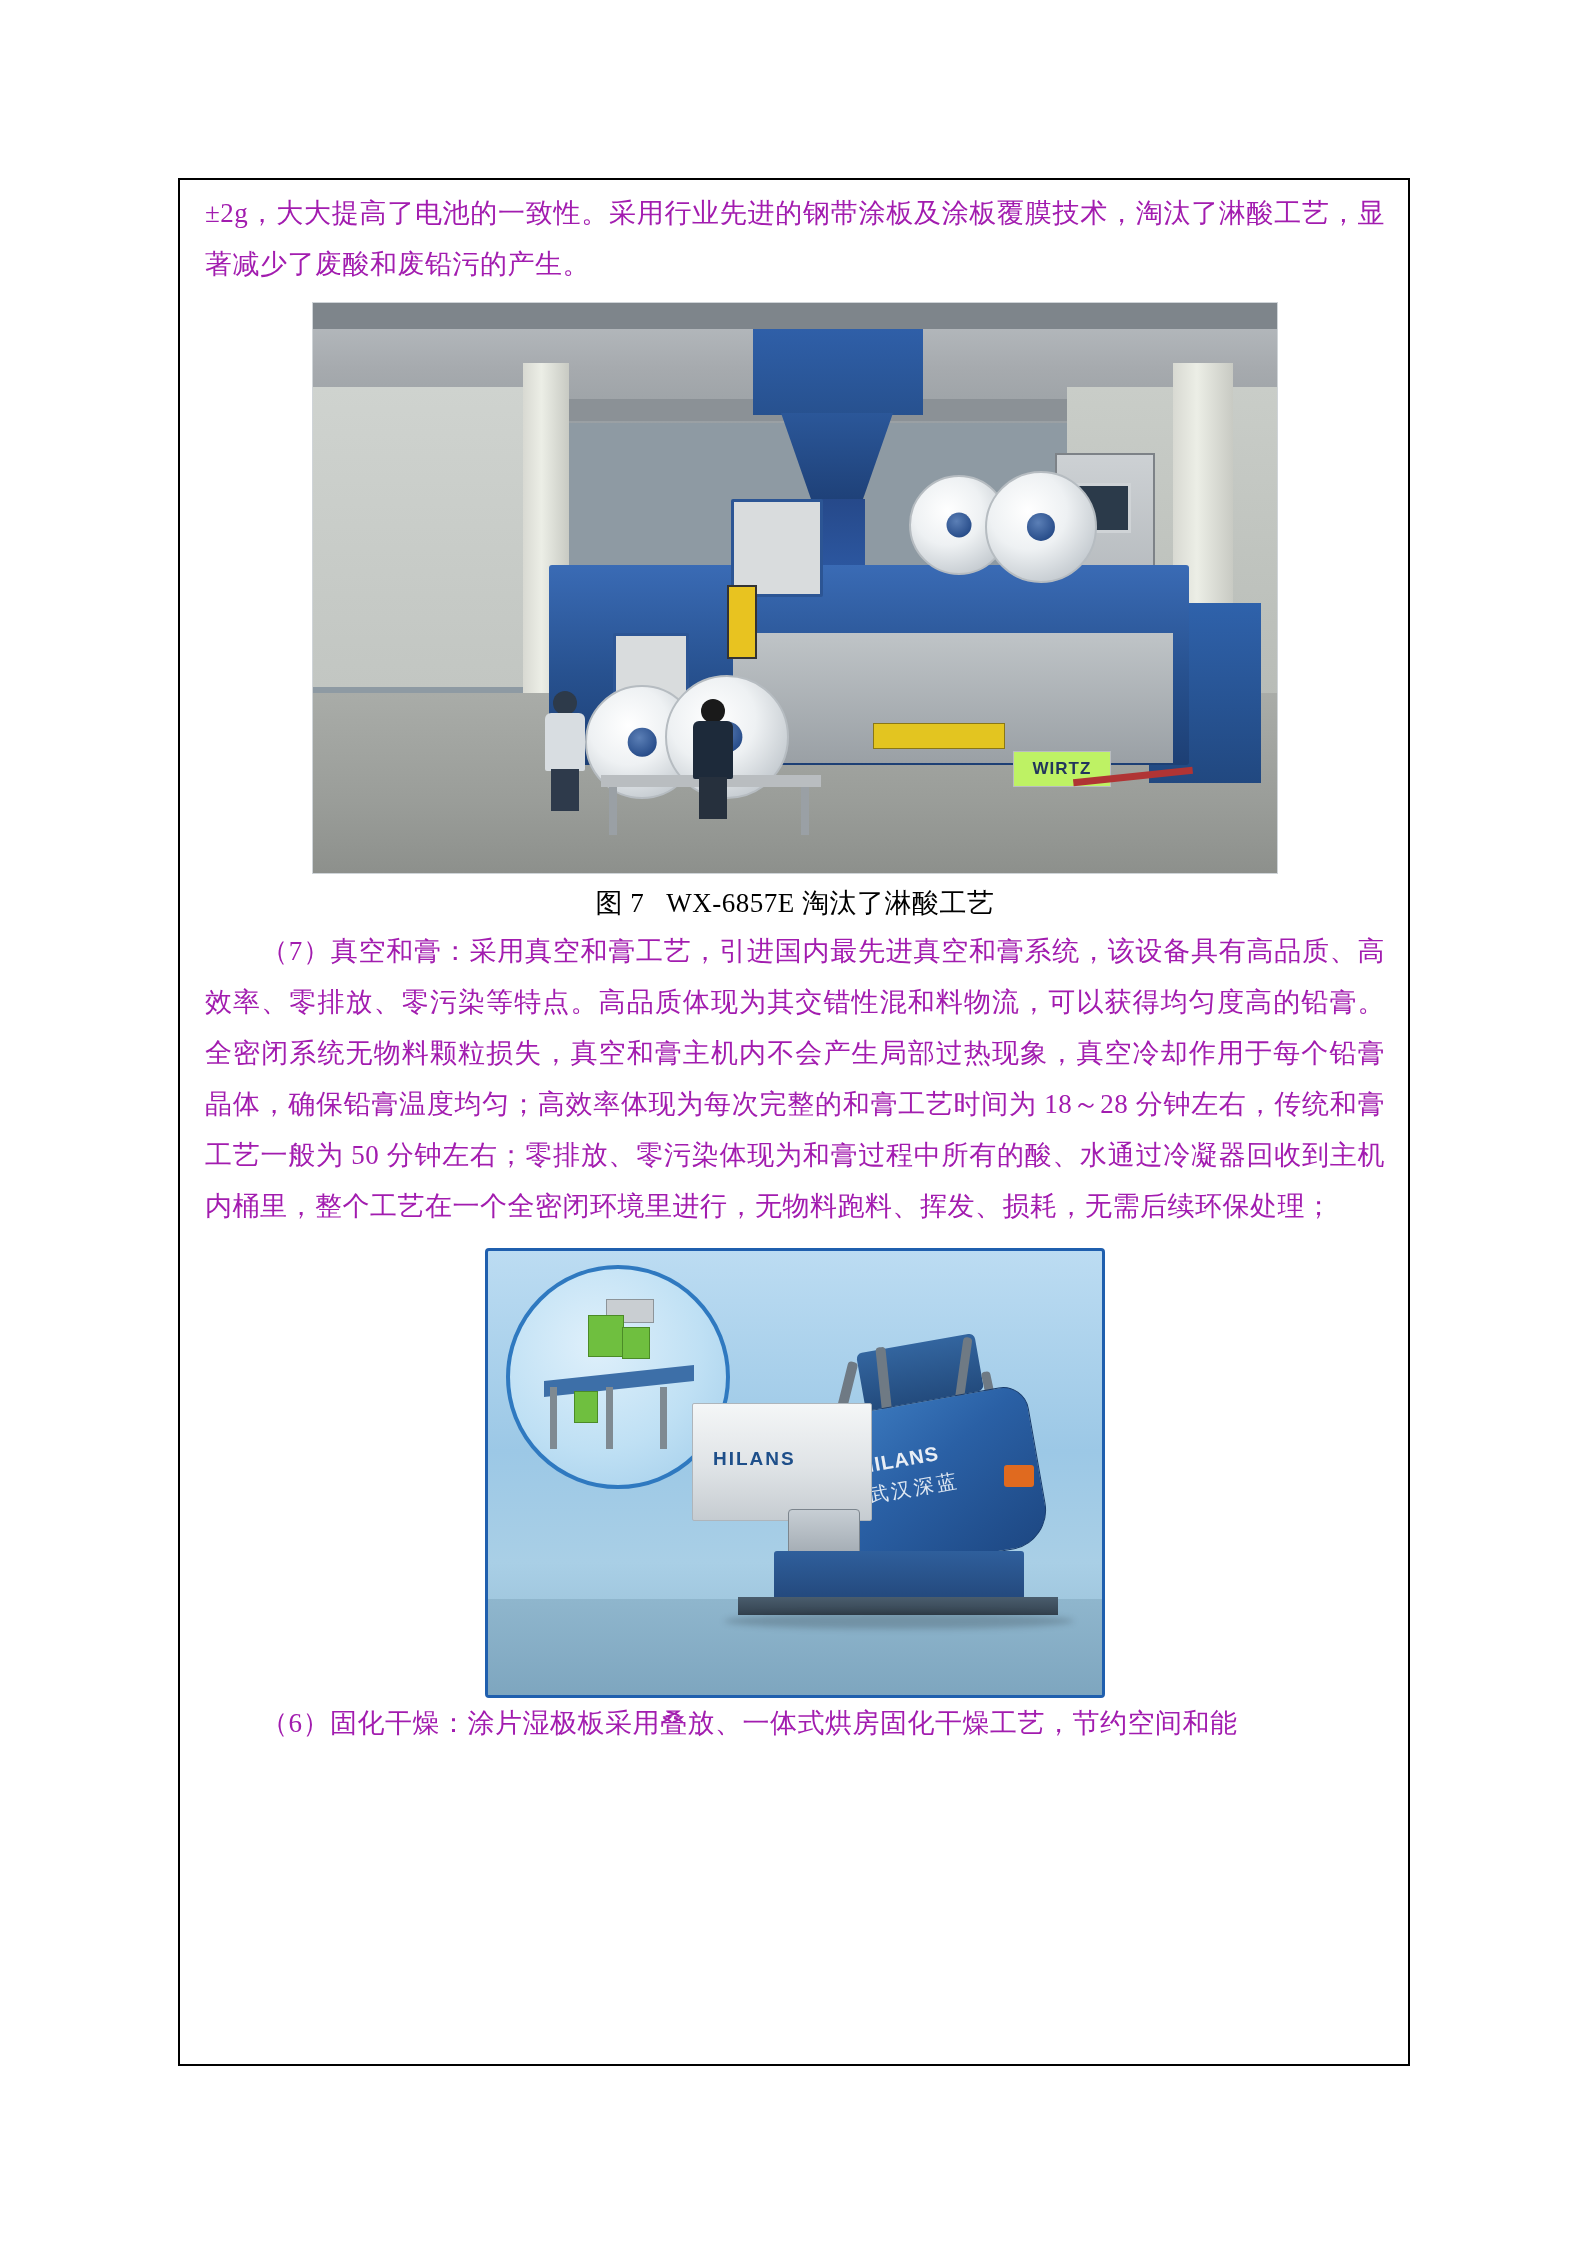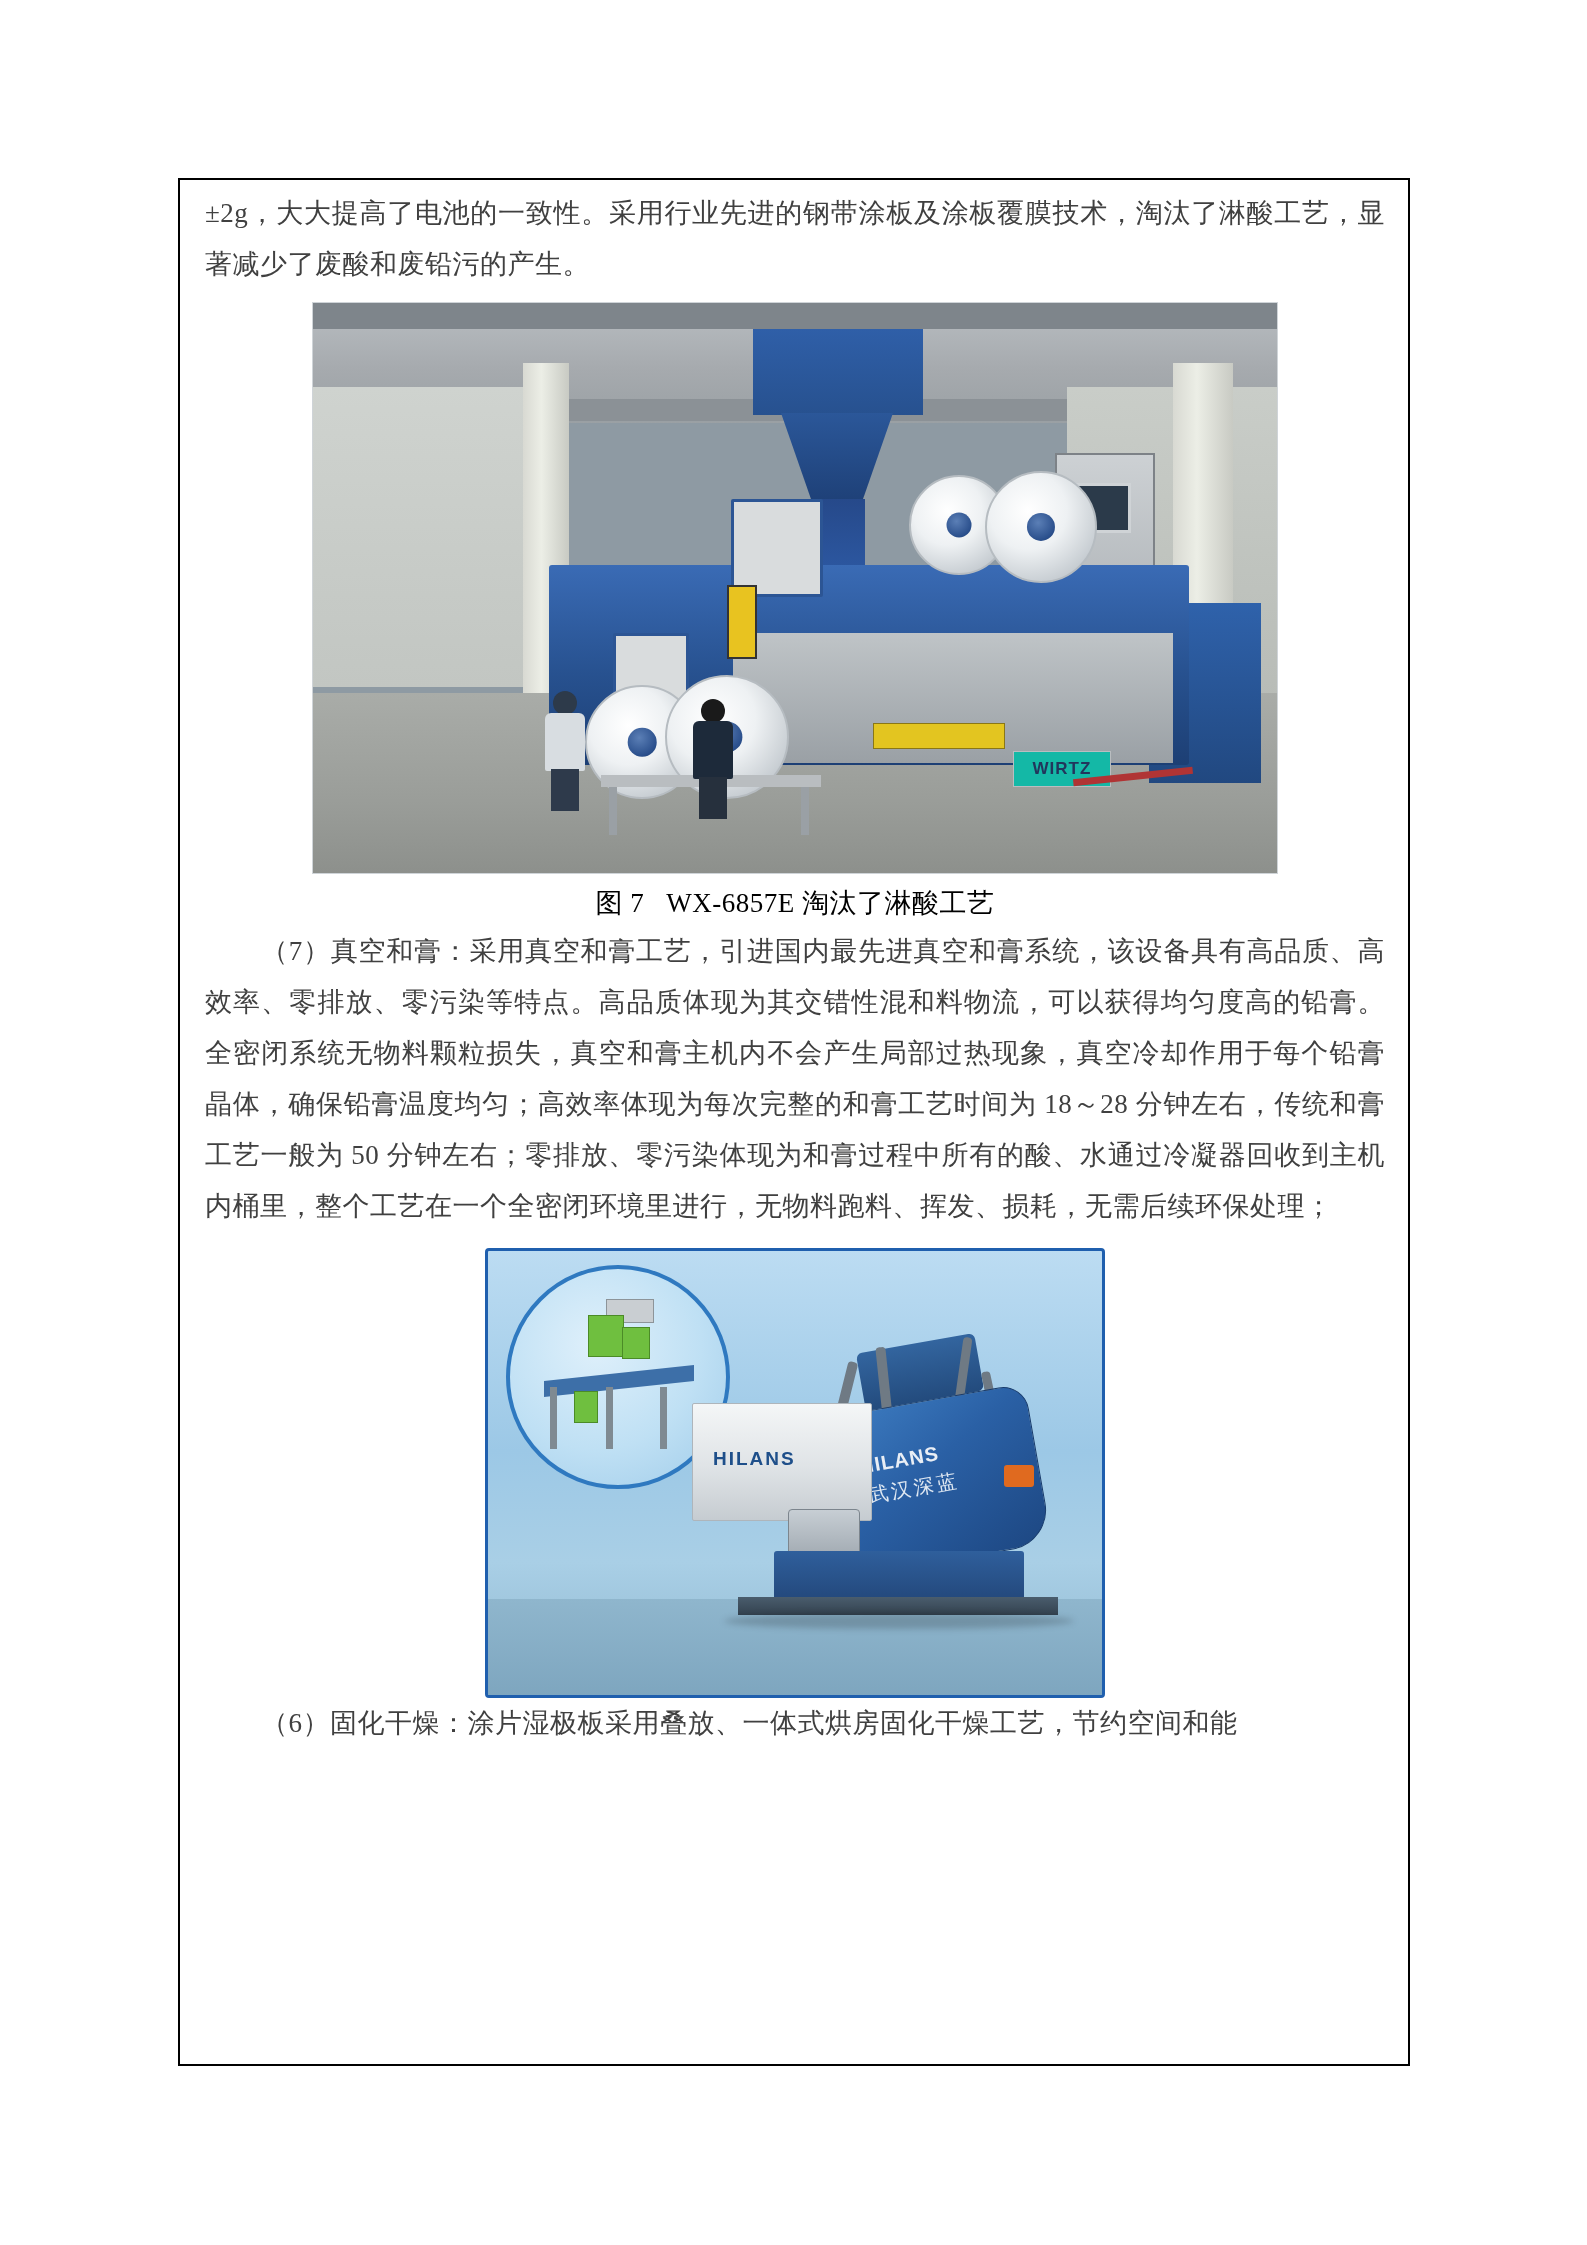--- a/index.html
+++ b/index.html
@@ -27,21 +27,21 @@
   .content {
     position: absolute;
     left: 205px;
     top: 188px;
     width: 1180px;
     box-sizing: border-box;
   }
   .para {
     font-size: 27px;
     line-height: 51px;
-    color: #404040;
+    color: #a21caf;
     text-align: justify;
     text-justify: inter-ideograph;
     margin: 0;
     letter-spacing: 0.5px;
   }
   .para.indent {
     text-indent: 56px;
   }
   .figure-block {
     text-align: center;
@@ -173,21 +173,21 @@
   .p5-table:after {
     content:""; position:absolute; left: 8px; top: 12px; width: 8px; height: 48px; background:#9aa0a5;
     box-shadow: 192px 0 0 0 #9aa0a5;
   }
   .p5-yellowbar {
     position:absolute; left: 560px; top: 420px; width: 130px; height: 24px; background:#e3c520;
     border: 1px solid #8a7715;
   }
   .p5-logo {
     position: absolute; left: 700px; top: 448px; width: 96px; height: 34px;
-    background: #14b8a6; border: 1px solid #b9bdc0;
+    background: #bef264; border: 1px solid #b9bdc0;
     font-family: "Liberation Sans", sans-serif;
     font-size: 17px; font-weight: bold; color: #22355c;
     display: flex; align-items: center; justify-content: center; letter-spacing: 1px;
   }
   .p5-pipe {
     position:absolute; left: 760px; top: 470px; width: 120px; height: 7px; background:#b03434;
     transform: rotate(-6deg);
   }
   .p5-blue-r {
     position:absolute; left: 836px; top: 300px; width: 112px; height: 180px;

